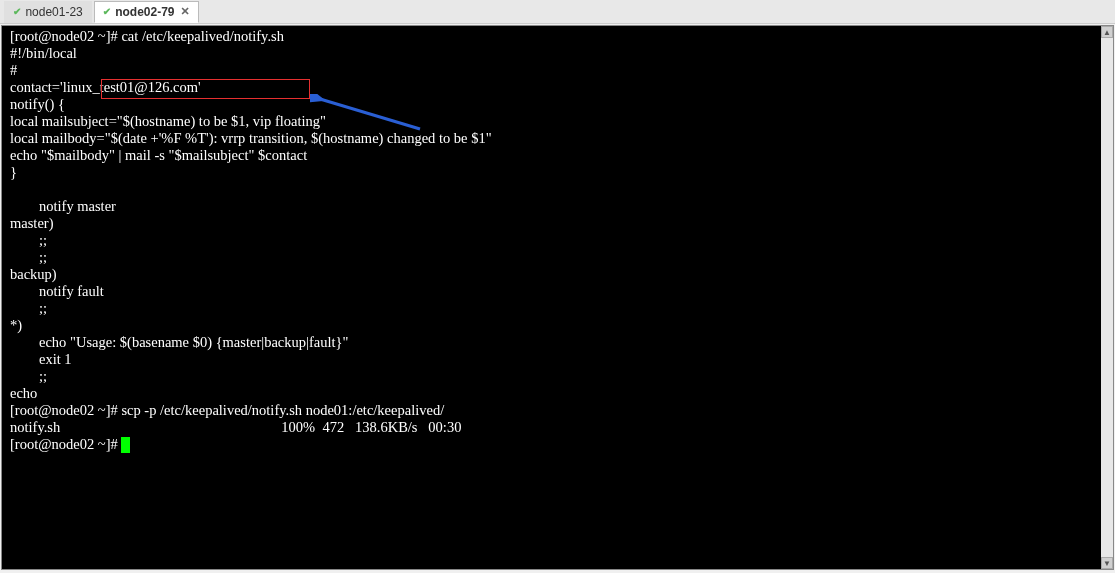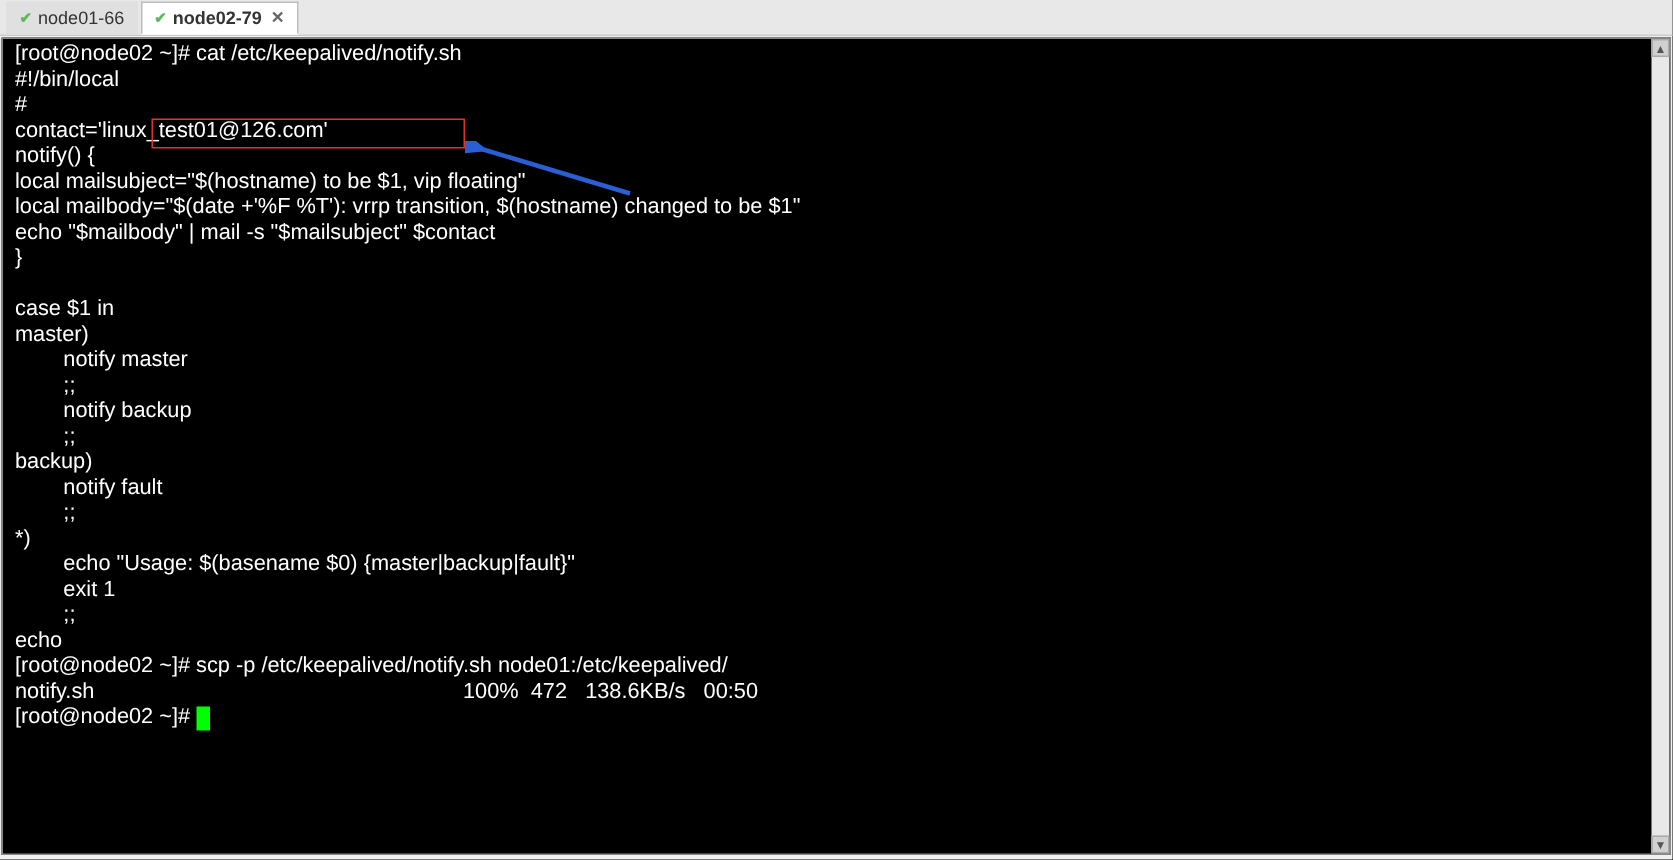--- a/index.html
+++ b/index.html
@@ -52,21 +52,21 @@
       color: #666;
       font-size: 11px;
     }
     .terminal {
       background: #000000;
       width: 1113px;
       height: 545px;
       border: 1px solid #888;
       margin: 1px;
       padding: 2px 8px;
-      font-family: Liberation Sans, sans-serif;
+      font-family: Liberation Serif, serif;
       font-size: 14.5px;
       line-height: 17px;
       color: #ffffff;
       position: relative;
       overflow: hidden;
     }
     .scrollbar {
       position: absolute;
       right: 0;
       top: 0;
@@ -111,57 +111,55 @@
       background: #00ff00;
       vertical-align: bottom;
     }
   </style>
 </head>
 <body>
 
 <div class="tab-bar">
   <div class="tab">
     <span class="check-icon">✔</span>
-    <span>node01-66</span>
+    <span>node01-23</span>
   </div>
   <div class="tab active">
     <span class="check-icon">✔</span>
     <span>node02-79</span>
     <span class="close-icon">✕</span>
   </div>
 </div>
 
 <div class="terminal">
   <div id="terminal-content">
       <div class="term-line">[root@node02 ~]# cat /etc/keepalived/notify.sh</div>
       <div class="term-line">#!/bin/local</div>
       <div class="term-line">#</div>
       <div class="term-line">contact='linux_test01@126.com'</div>
       <div class="term-line">notify() {</div>
       <div class="term-line">local mailsubject="$(hostname) to be $1, vip floating"</div>
       <div class="term-line">local mailbody="$(date +'%F %T'): vrrp transition, $(hostname) changed to be $1"</div>
       <div class="term-line">echo "$mailbody" | mail -s "$mailsubject" $contact</div>
       <div class="term-line">}</div>
       <div class="term-line"> </div>
-      <div class="term-line">case $1 in</div>
+      <div class="term-line">        notify master</div>
       <div class="term-line">master)</div>
-      <div class="term-line">        notify master</div>
       <div class="term-line">        ;;</div>
-      <div class="term-line">        notify backup</div>
       <div class="term-line">        ;;</div>
       <div class="term-line">backup)</div>
       <div class="term-line">        notify fault</div>
       <div class="term-line">        ;;</div>
       <div class="term-line">*)</div>
       <div class="term-line">        echo "Usage: $(basename $0) {master|backup|fault}"</div>
       <div class="term-line">        exit 1</div>
       <div class="term-line">        ;;</div>
       <div class="term-line">echo</div>
       <div class="term-line">[root@node02 ~]# scp -p /etc/keepalived/notify.sh node01:/etc/keepalived/</div>
-      <div class="term-line">notify.sh                                                             100%  472   138.6KB/s   00:50</div>
+      <div class="term-line">notify.sh                                                             100%  472   138.6KB/s   00:30</div>
       <div class="term-line">[root@node02 ~]# <span class="cursor-block"></span></div>
     </div>
 
   <div class="highlight-box" style="left:99px; top:53px; width:209px; height:20px;"></div>
 
   <div class="arrow" style="left:308px; top:68px;">
     <svg width="120" height="40">
       <defs>
         <marker id="arrhead" markerWidth="10" markerHeight="8" refX="2" refY="4" orient="auto">
           <polygon points="0 0, 10 4, 0 8" fill="#2a5fd4" transform="rotate(180 5 4)"></polygon>

